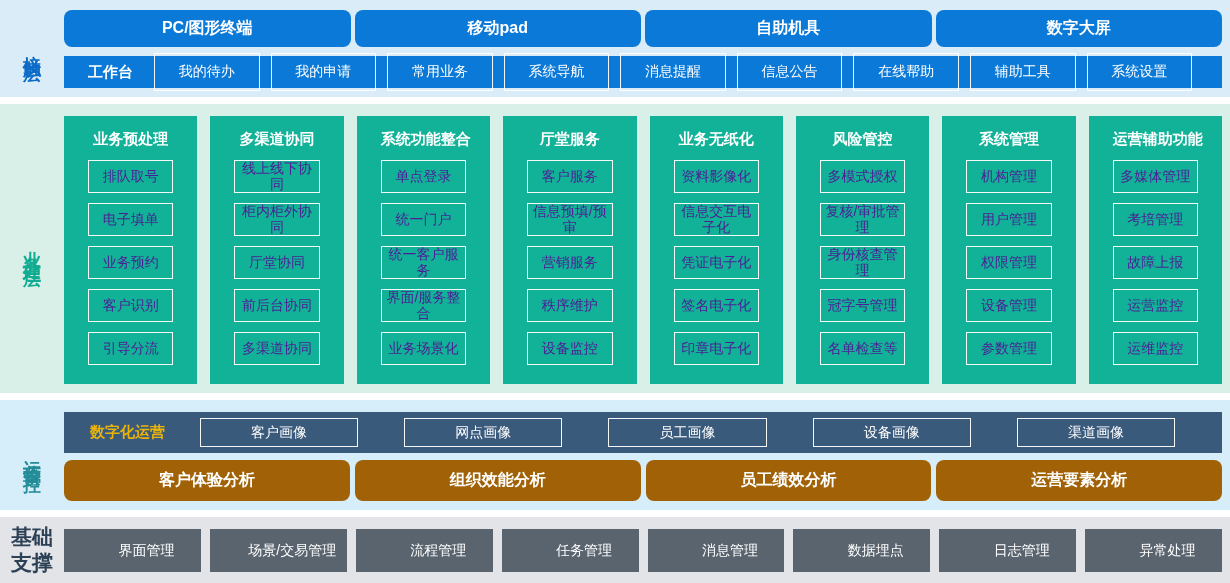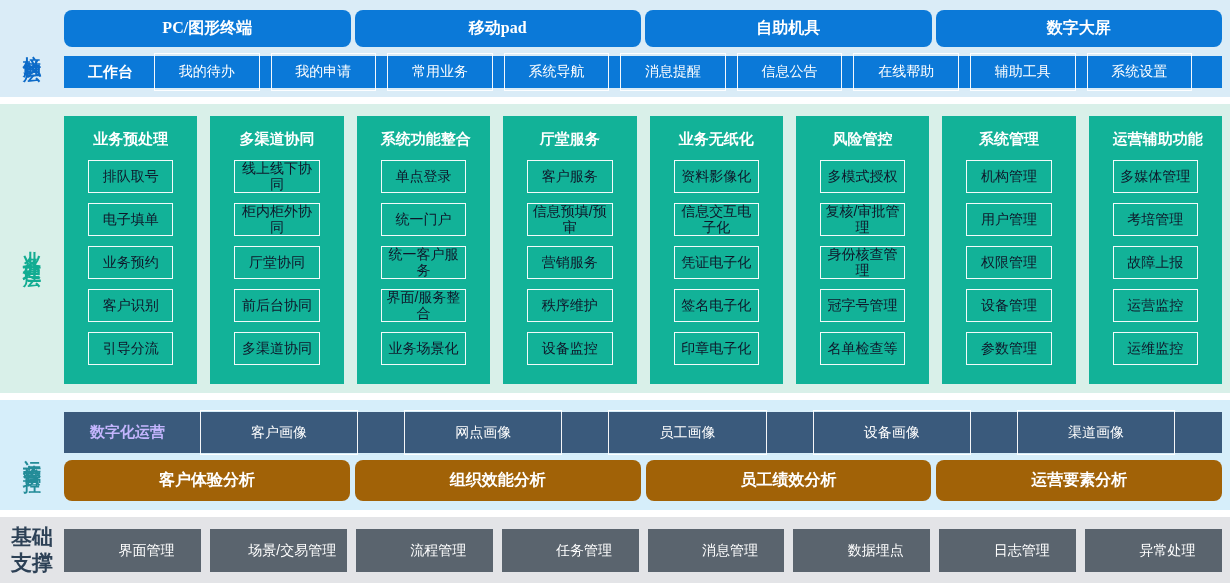--- a/index.html
+++ b/index.html
@@ -18,40 +18,40 @@
   .vlabel-business { color: #12ac92; }
   .vlabel-ops      { color: #238c98; }
   .hlabel-base { color: #2d4156; font-weight: bold; font-size: 21px; line-height: 1.25; white-space: pre-line; text-align: left; }
 
   .content { flex: 1; padding-right: 8px; min-width: 0; }
 
   
   .terminals { display: flex; gap: 4px; margin-top: 10px; }
   .terminal-btn { flex: 1; height: 37px; background: #0b79d8; border-radius: 8px;
                   color: #fff; font-weight: bold; font-size: 16px;
-                  display: flex; align-items: center; justify-content: center; cursor: pointer; font-family: Liberation Serif, serif; }
+                  display: flex; align-items: center; justify-content: center; cursor: pointer; }
   .workbench { margin-top: 9px; height: 32px; background: #0b79d8;
                display: flex; align-items: center; padding: 0 30px 0 24px; gap: 11px; }
   .wb-label { color: #fff; font-weight: bold; font-size: 15px; white-space: nowrap; margin-right: 10px; text-align: center; }
   .wb-item { flex: 1; height: 38px; border: 1px solid rgba(255,255,255,0.95); color: #fff; font-size: 14px;
              display: flex; align-items: center; justify-content: center; white-space: nowrap; cursor: pointer; }
 
   
   .modules { display: flex; gap: 13px; margin-top: 12px; }
   .module { flex: 1; height: 268px; background: #12b298; padding: 7px 24px 0; min-width: 0; }
   .module-title { color: #fff; font-weight: bold; font-size: 15px; text-align: center; padding: 7px 0 1px; white-space: nowrap; }
   .module-item { height: 33px; border: 1px solid rgba(255,255,255,0.95); margin-top: 10px;
-                 color: #0f172a; font-size: 14px; line-height: 1.1; text-align: center; padding: 0 2px;
+                 color: #4c1d95; font-size: 14px; line-height: 1.1; text-align: center; padding: 0 2px;
                  display: flex; align-items: center; justify-content: center; cursor: pointer; }
 
   
   .digital-bar { margin-top: 12px; height: 41px; background: #3a5a7c;
                  display: flex; align-items: center; padding: 0 24px 0 26px; }
-  .digital-label { color: #c4b5fd; font-weight: bold; font-size: 15px; white-space: nowrap; margin-right: 12px; }
-  .portrait { flex: 1; height: 45px; border: 1px solid rgba(255,255,255,0.95); color: #fff; font-size: 14px;
+  .digital-label { color: #eab308; font-weight: bold; font-size: 15px; white-space: nowrap; margin-right: 12px; }
+  .portrait { flex: 1; height: 29px; border: 1px solid rgba(255,255,255,0.95); color: #fff; font-size: 14px;
               display: flex; align-items: center; justify-content: center; margin: 0 23px; cursor: pointer; }
   .analysis-row { display: flex; gap: 5px; margin-top: 7px; }
   .analysis-btn { flex: 1; height: 41px; background: #a16207; border-radius: 8px;
                   color: #fff; font-weight: bold; font-size: 16px;
                   display: flex; align-items: center; justify-content: center; cursor: pointer; }
 
   
   .base-row { display: flex; gap: 9px; margin-top: 12px; }
   .base-btn { flex: 1; height: 43px; background: #5a646e; color: #fff; font-size: 14px;
               display: flex; align-items: center; justify-content: center; white-space: nowrap; cursor: pointer; padding-left: 28px; }

